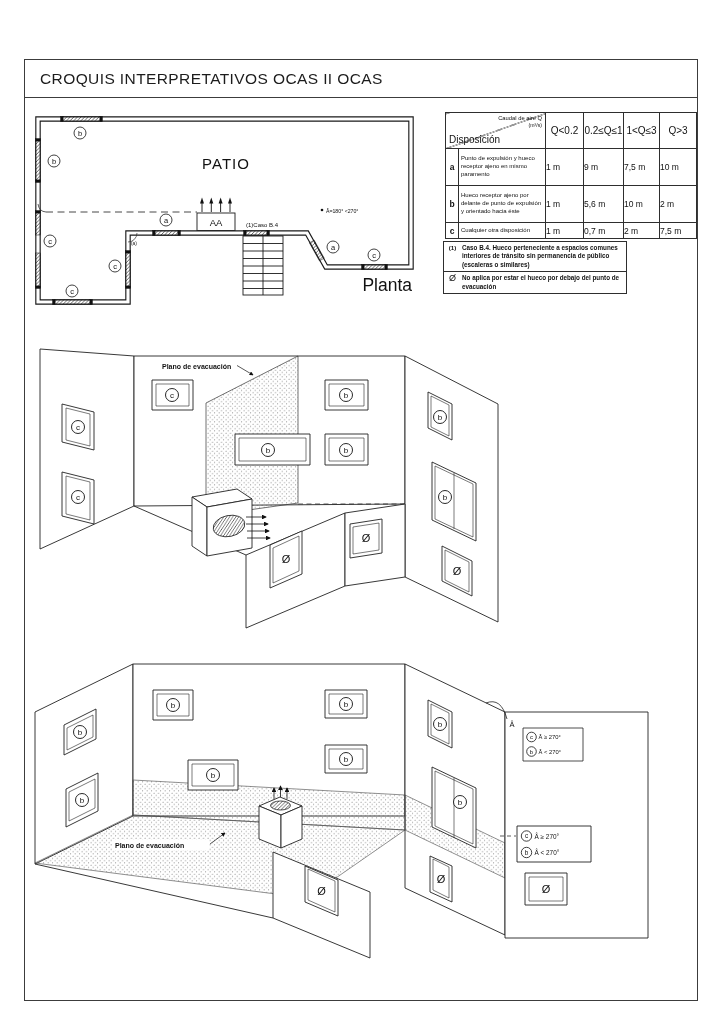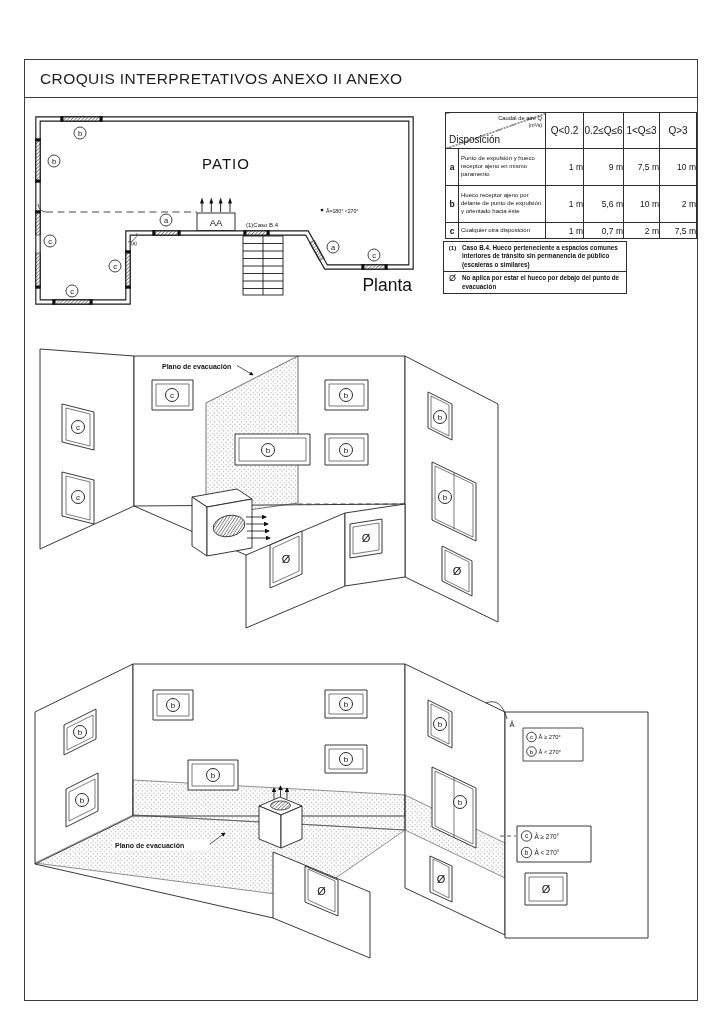--- a/index.html
+++ b/index.html
@@ -16,37 +16,37 @@
   .airtable td{border:1px solid #2e2e2e;overflow:hidden;padding:0;vertical-align:middle;}
   tr.hrow{height:36px;} tr.r1{height:37px;} tr.r2{height:37px;} tr.r3{height:16px;}
   td.diag{position:relative;
     background-image:linear-gradient(to bottom right,transparent 49.5%,#333 49.5%,#333 50.6%,transparent 50.6%);}
   .dh-top{position:absolute;top:2px;right:3px;text-align:right;font-size:5.8px;line-height:1.25;}
   .dh-unit{font-size:5.2px;}
   .dh-bottom{position:absolute;bottom:3px;left:3px;font-size:10px;font-weight:normal;}
   td.ch{font-size:10px;text-align:center;}
   td.rk{font-size:8.5px;font-weight:bold;text-align:center;}
   td.rd{font-size:6px;line-height:1.3;padding:1px 2px;}
-  td.rv{font-size:8.5px;text-align:right;margin-top:24px;}
+  td.rv{font-size:8.5px;text-align:left;margin-top:24px;}
   .notesbox{position:absolute;left:443px;top:241px;width:184px;
             border:1.1px solid #2e2e2e;box-sizing:border-box;}
   .note{display:flex;align-items:flex-start;}
   .note+.note{border-top:1.1px solid #2e2e2e;}
   .note-key{width:17px;flex:0 0 17px;text-align:center;font-size:6.2px;
             font-weight:600;padding-top:2px;}
   .note-key.sym{font-size:9px;font-weight:400;padding-top:1px;}
   .note-text{flex:1;font-size:6.3px;font-weight:600;line-height:1.34;
              padding:2px 3px 2px 1px;}
 </style>
 </head>
 <body>
 
 <div class="frame">
   <div class="titlebar">
-    <span>CROQUIS INTERPRETATIVOS ANEXO II ANEXO</span>
+    <span>CROQUIS INTERPRETATIVOS OCAS II OCAS</span>
   </div>
 </div>
 
 <svg class="art" width="724" height="1024" viewBox="0 0 724 1024">
   <defs>
     <pattern id="dots" width="4.5" height="4.5" patternUnits="userSpaceOnUse">
       <circle cx="1" cy="1.2" r="0.45" fill="#4a4a4a"></circle>
       <circle cx="3.2" cy="3.4" r="0.45" fill="#4a4a4a"></circle>
     </pattern>
     <pattern id="hatch" width="3.6" height="3.6" patternUnits="userSpaceOnUse">
@@ -438,21 +438,21 @@
     <tbody>
         <tr class="hrow">
       <td class="diag" colspan="2">
         <span class="dh-top">
           <span>Caudal de aire Q</span><br>
           <span class="dh-unit">(m³/s)</span>
         </span>
         <span class="dh-bottom">Disposición</span>
       </td>
       <td class="ch">Q&lt;0.2</td>
-      <td class="ch">0.2≤Q≤6</td>
+      <td class="ch">0.2≤Q≤1</td>
       <td class="ch">1&lt;Q≤3</td>
       <td class="ch">Q&gt;3</td>
     </tr>
     <tr class="r1">
       <td class="rk">a</td>
       <td class="rd">Punto de expulsión y hueco receptor ajeno en mismo paramento</td>
       <td class="rv">1 m</td>
       <td class="rv">9 m</td>
       <td class="rv">7,5 m</td>
       <td class="rv">10 m</td>

